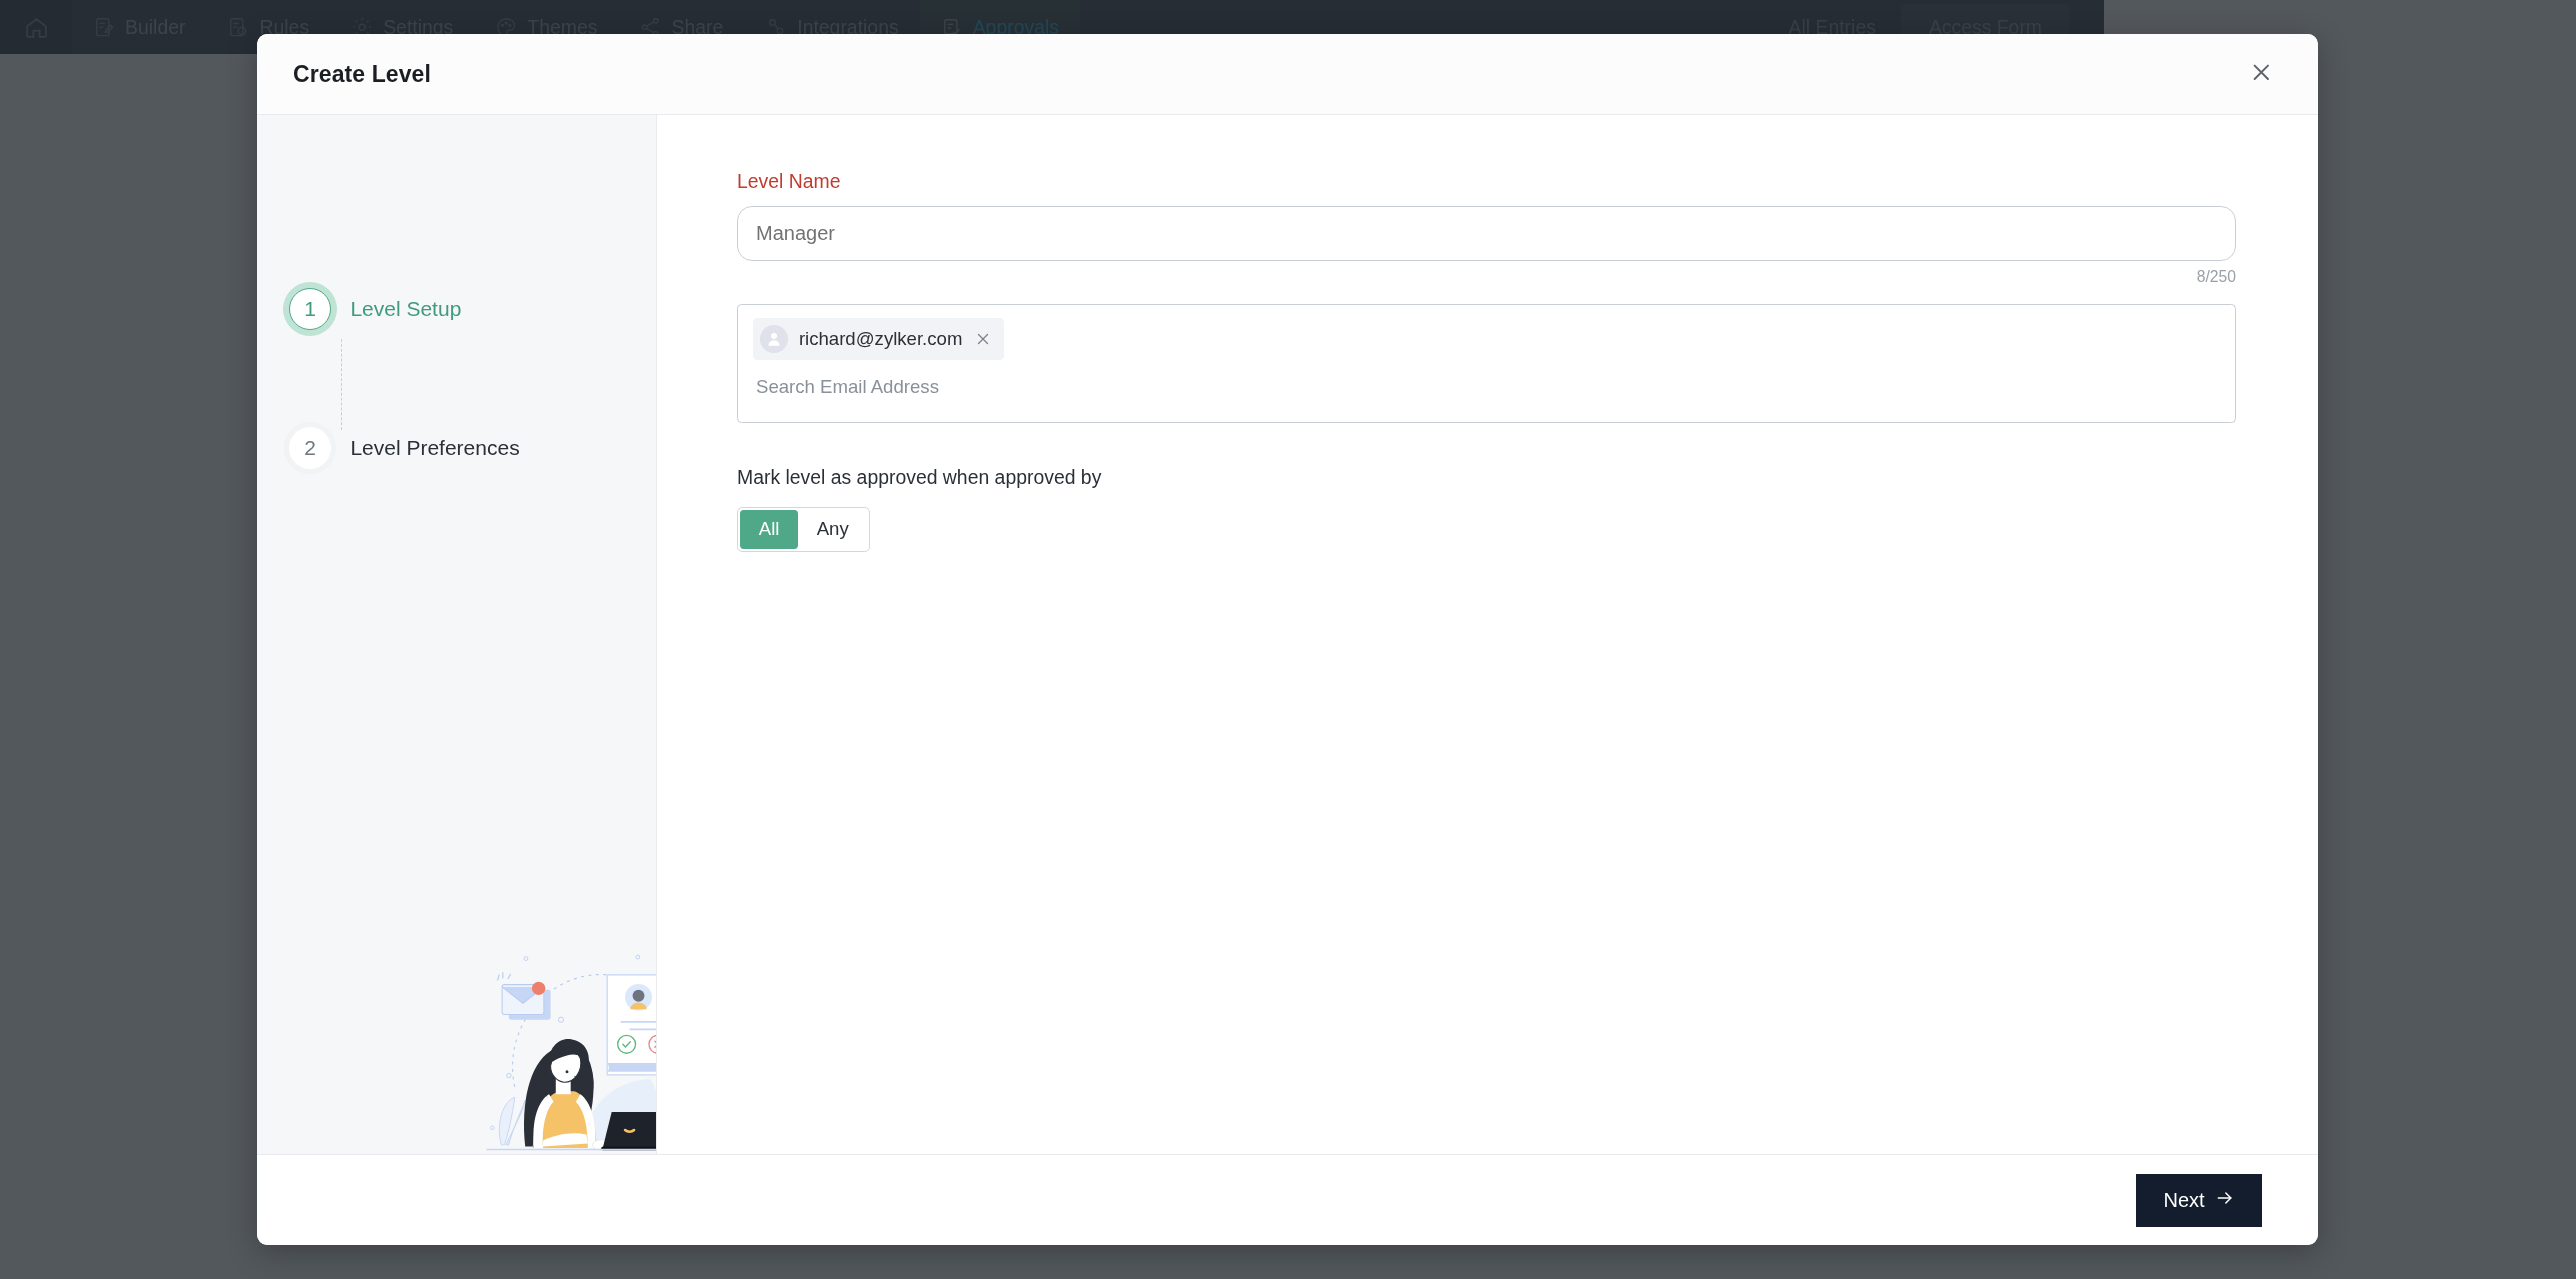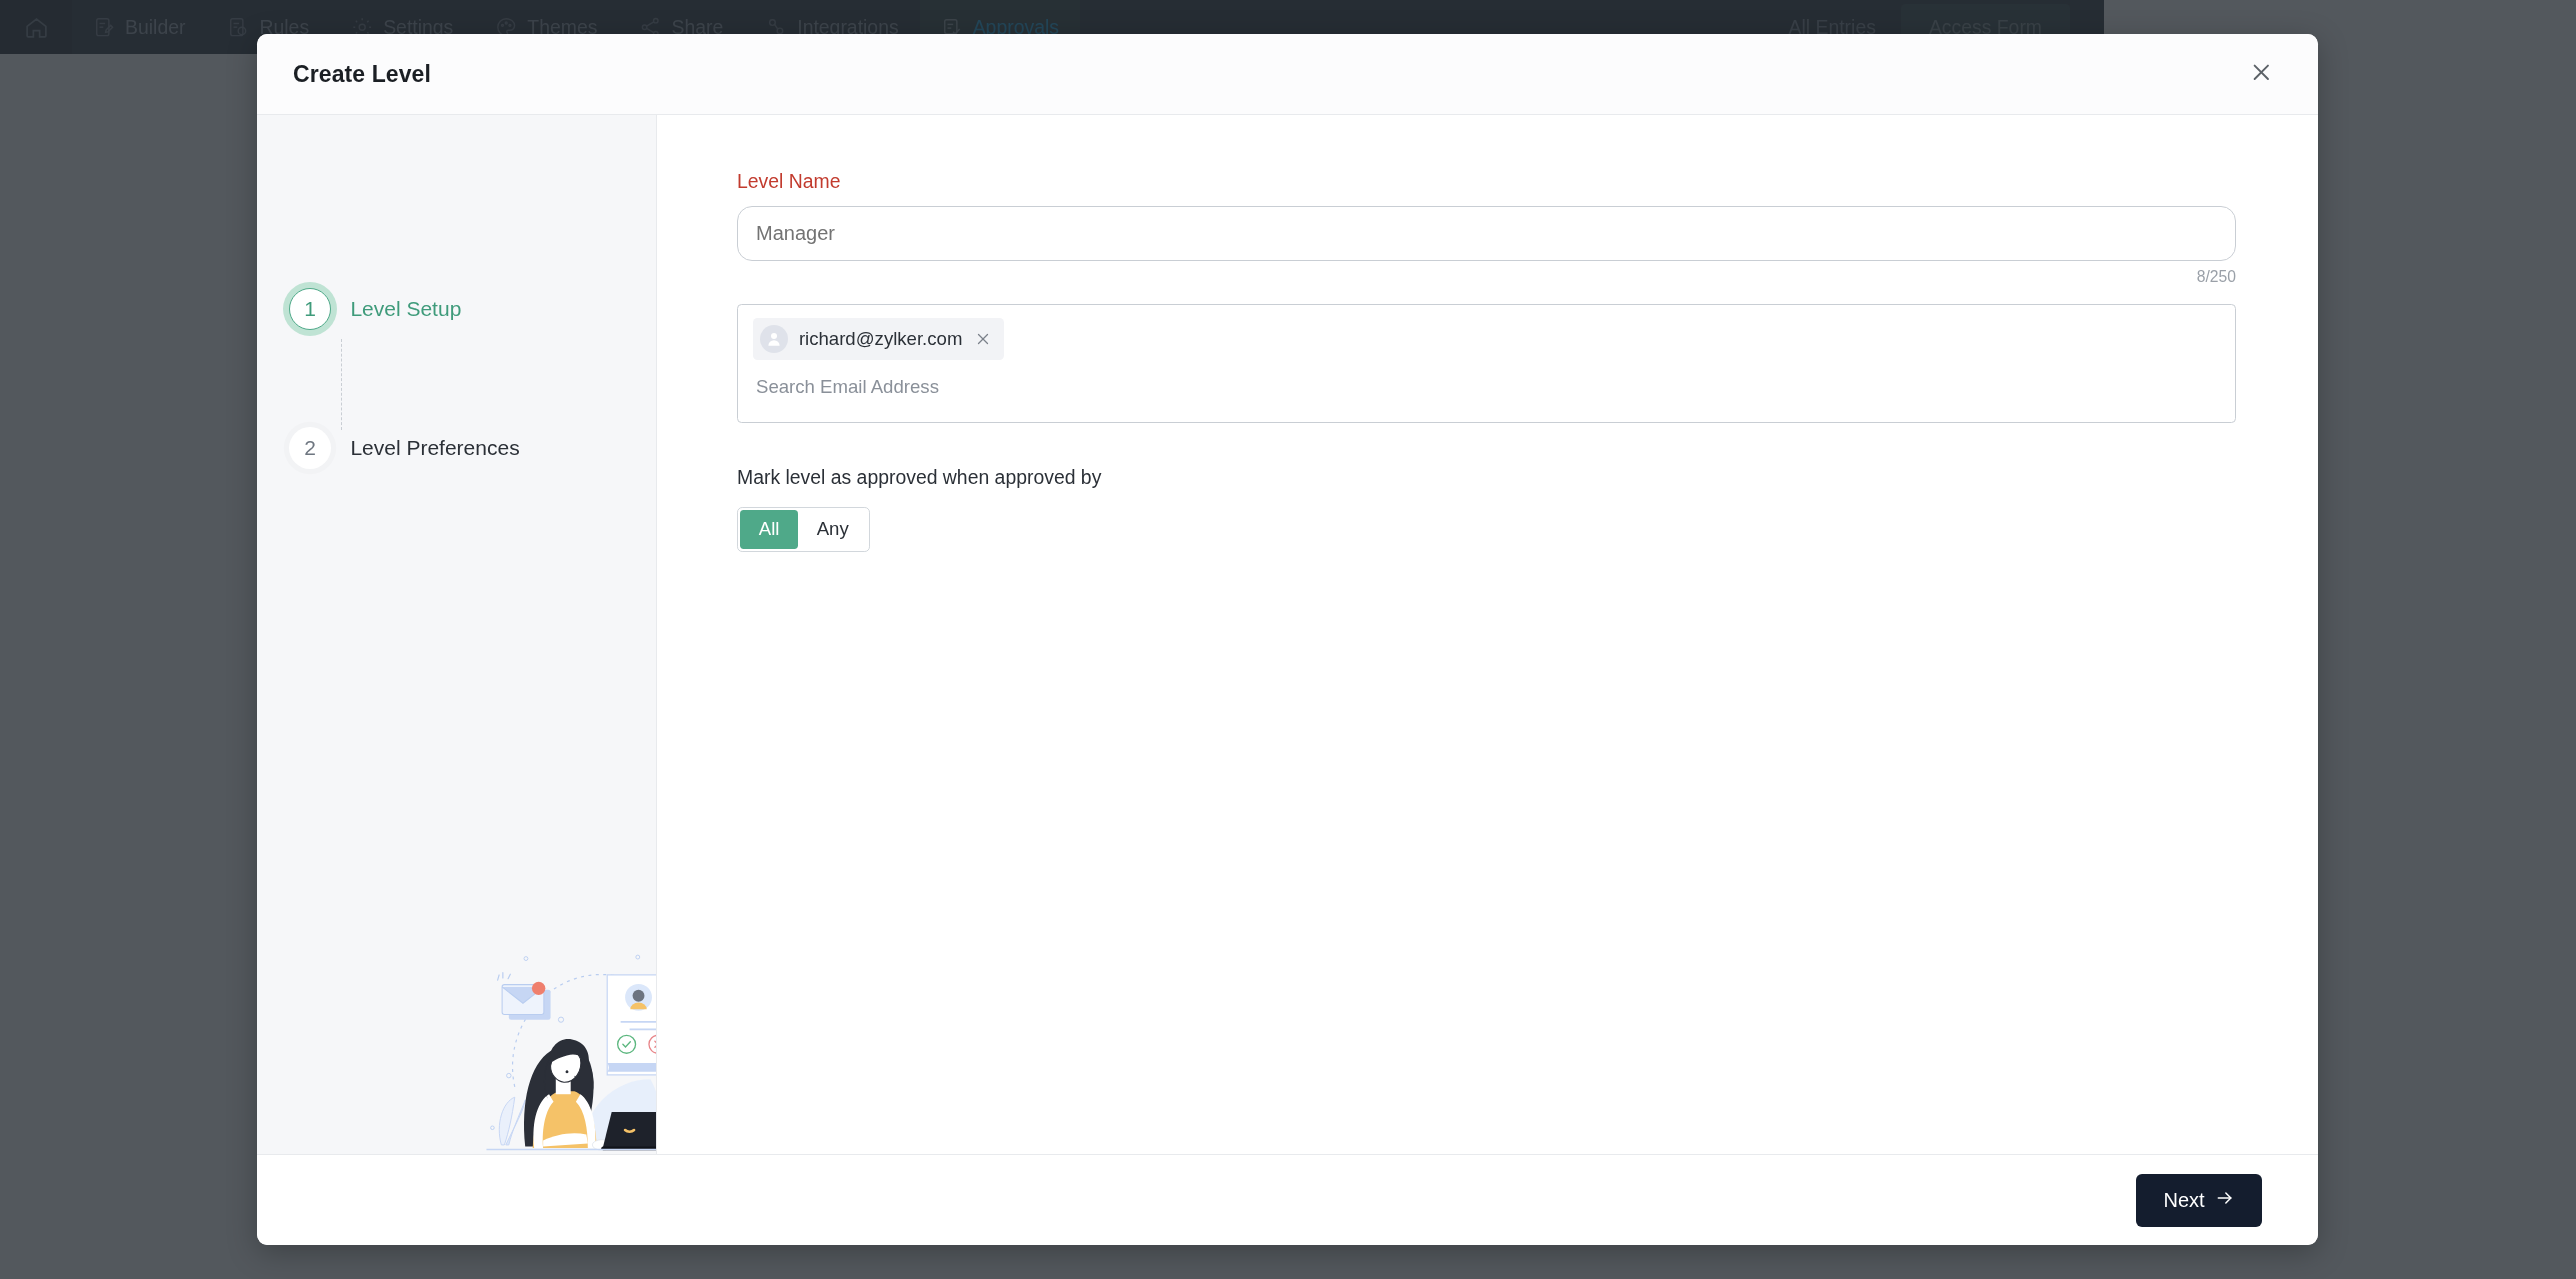--- a/index.html
+++ b/index.html
@@ -328,21 +328,21 @@
     display: flex;
     align-items: center;
     justify-content: flex-end;
     padding-right: 56px;
   }
   #next-btn {
     background: #141d2e;
     color: #ffffff;
     font-size: 20px;
     border: none;
-    border-radius: 6px;
+    border-radius: 0;
     padding: 14px 27px;
     display: inline-flex;
     align-items: center;
     gap: 10.4px;
     cursor: pointer;
     font-family: "Liberation Sans", sans-serif;
   }
 </style>
 </head>
 <body>

